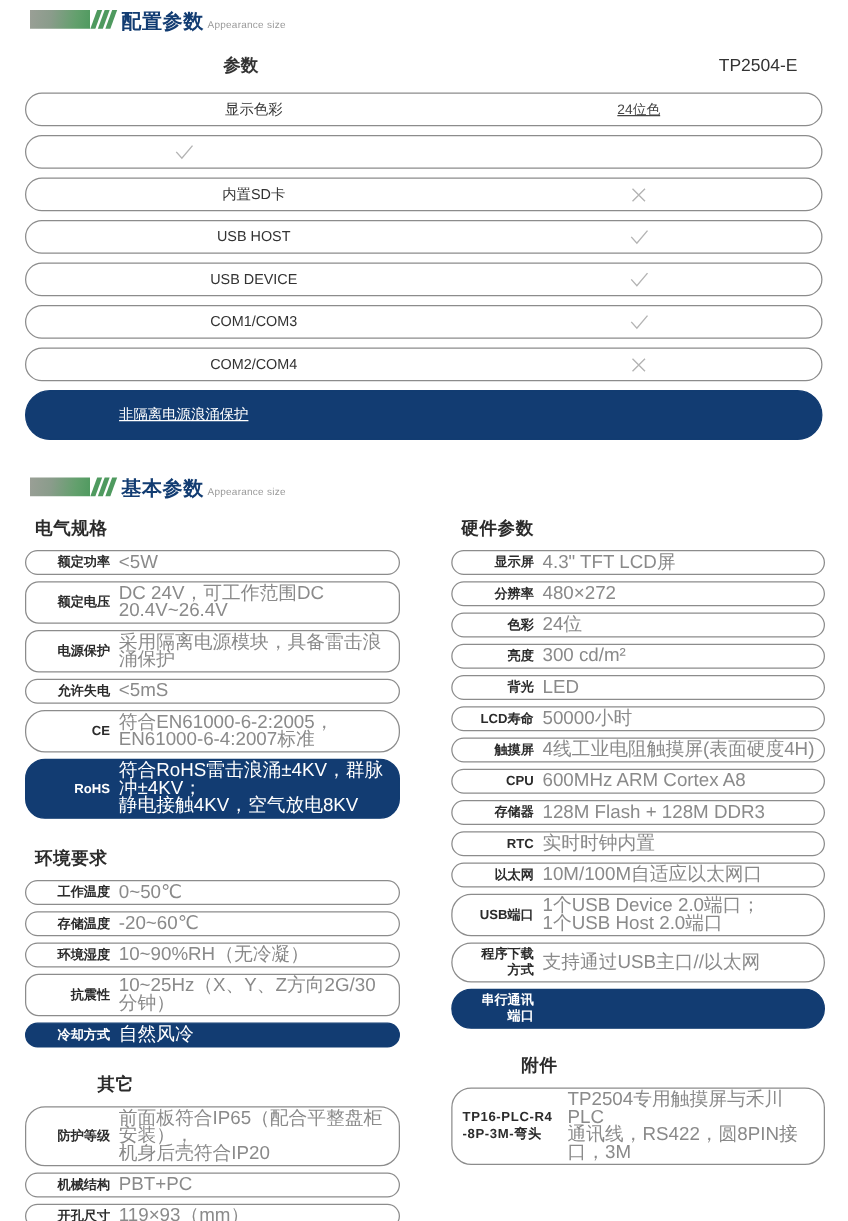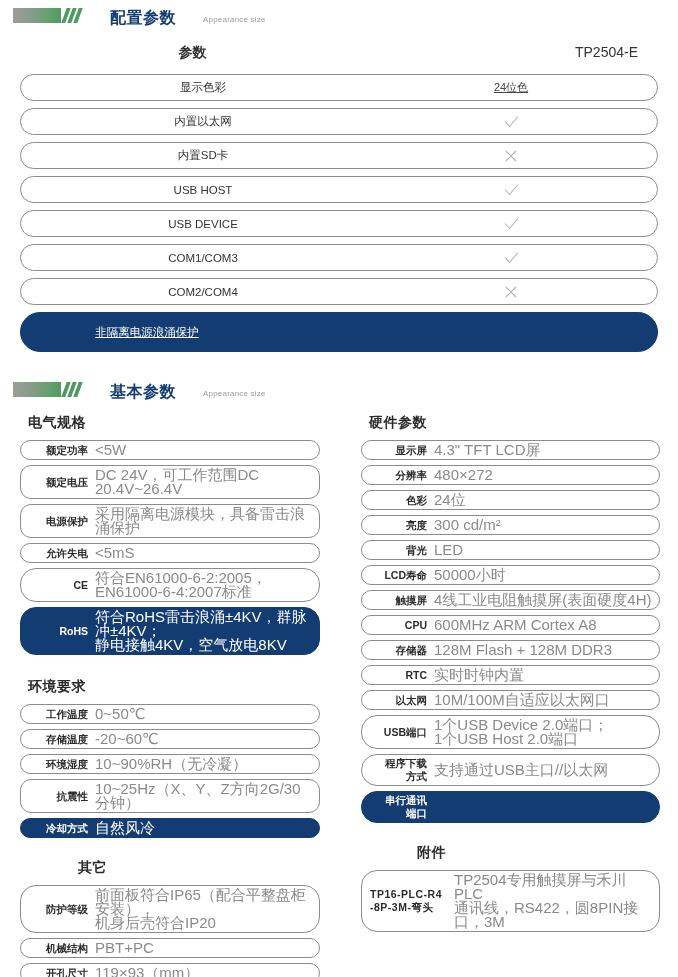--- a/index.html
+++ b/index.html
@@ -13,23 +13,22 @@
     position: relative;
     font-family: "Liberation Sans", "DejaVu Sans", sans-serif;
     color: #3c3c3c;
     overflow: hidden;
   }
 
   
   .sec-head {
     display: flex;
     align-items: flex-end;
-    padding-left: 13px;
+    padding-left: 24px;
     height: 26px;
-    gap: 24px;
   }
   .sec-bar {
     display: flex;
     align-items: center;
     height: 15px;
     margin-bottom: 3px;
   }
   .sec-bar-block {
     width: 48px;
     height: 15px;
@@ -231,21 +230,20 @@
   <div class="c1">参数</div>
   <div class="c2">TP2504-E</div>
 </div>
 
 <div class="cfg-rows" id="cfg-rows">
     <div class="cfg-row">
       <div class="c1">显示色彩</div>
       <div class="c2">24位色</div>
     </div>
     <div class="cfg-row">
-      <div class="c1">内置以太网</div>
       <div class="c2">
         <span class="mark">
           <svg width="20" height="20" viewBox="0 0 20 20">
             <path d="M4 9.5 L8.5 14.5 L17 4.5" fill="none" stroke="#b4b4b4" stroke-width="1.1"></path>
           </svg>
         </span>
       </div>
     </div>
     <div class="cfg-row">
       <div class="c1">内置SD卡</div>

